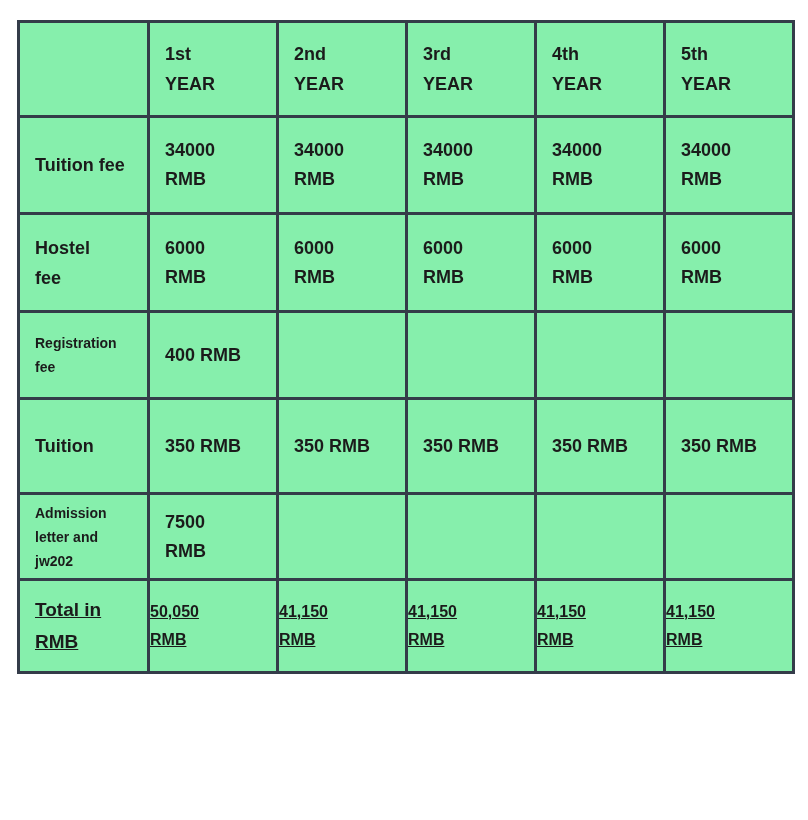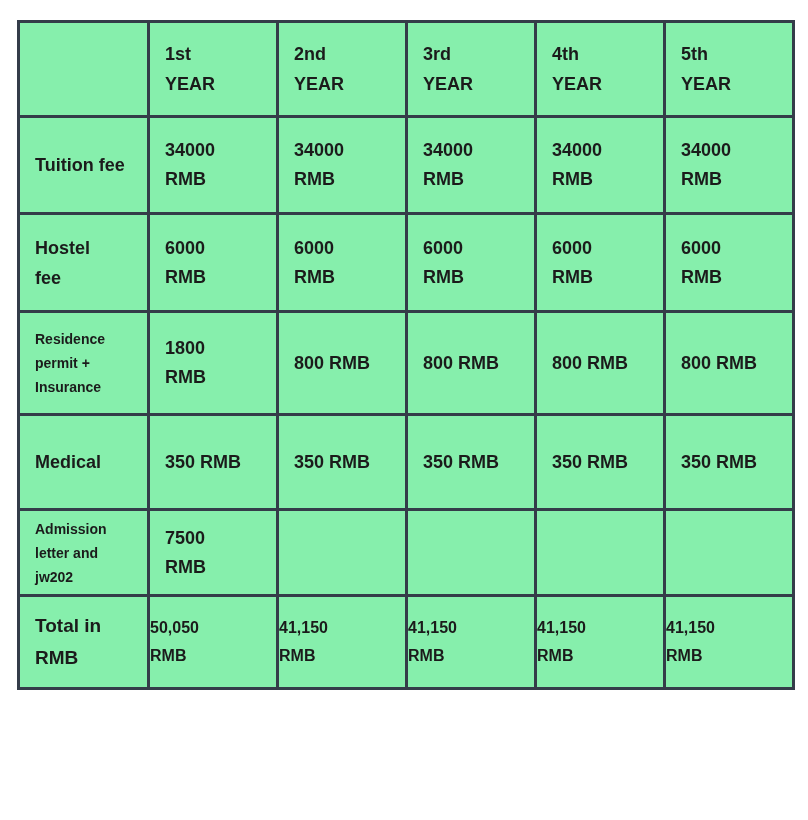--- a/index.html
+++ b/index.html
@@ -29,21 +29,21 @@
     background: #86efac;
   }
   
   tr.r-header  > * { height: 95px; }
   tr.r-tuition > * { height: 97px; }
   tr.r-hostel  > * { height: 98px; }
   tr.r-registration > * { height: 87px; border-bottom-width: 6px; }
   tr.r-residence > * { height: 103px; }
   tr.r-medical   > * { height: 95px; }
   tr.r-admission > * { height: 86px; }
-  tr.r-total     > * { height: 93px; }
+  tr.r-total     > * { height: 93px; text-decoration: underline; }
 
   
   th.year {
     font-weight: bold;
     font-size: 18px;
     line-height: 30px;
   }
   
   th.lbl { font-weight: bold; padding-left: 17px; margin-top: 25px; }
   th.lbl-big   { font-size: 18px; line-height: 30px; }
@@ -119,35 +119,33 @@
       <td class="val">6000
 RMB</td>
       <td class="val">6000
 RMB</td>
       <td class="val">6000
 RMB</td>
       <td class="val">6000
 RMB</td>
     </tr>
 
-
-    <tr class="r-residence">
-      <th class="lbl lbl-small">Residence
-permit +
-Insurance</th>
-      <td class="val">1800
-RMB</td>
-      <td class="val">800 RMB</td>
-      <td class="val v-up">800 RMB</td>
-      <td class="val v-up">800 RMB</td>
-      <td class="val v-up">800 RMB</td>
+    <tr class="r-registration">
+      <th class="lbl lbl-small">Registration
+fee</th>
+      <td class="val">400 RMB</td>
+      <td class="val"></td>
+      <td class="val"></td>
+      <td class="val"></td>
+      <td class="val"></td>
     </tr>
 
+
     <tr class="r-medical">
-      <th class="lbl lbl-big">Medical</th>
+      <th class="lbl lbl-big">Tuition</th>
       <td class="val">350 RMB</td>
       <td class="val">350 RMB</td>
       <td class="val">350 RMB</td>
       <td class="val">350 RMB</td>
       <td class="val">350 RMB</td>
     </tr>
 
     <tr class="r-admission">
       <th class="lbl lbl-small">Admission
 letter and

